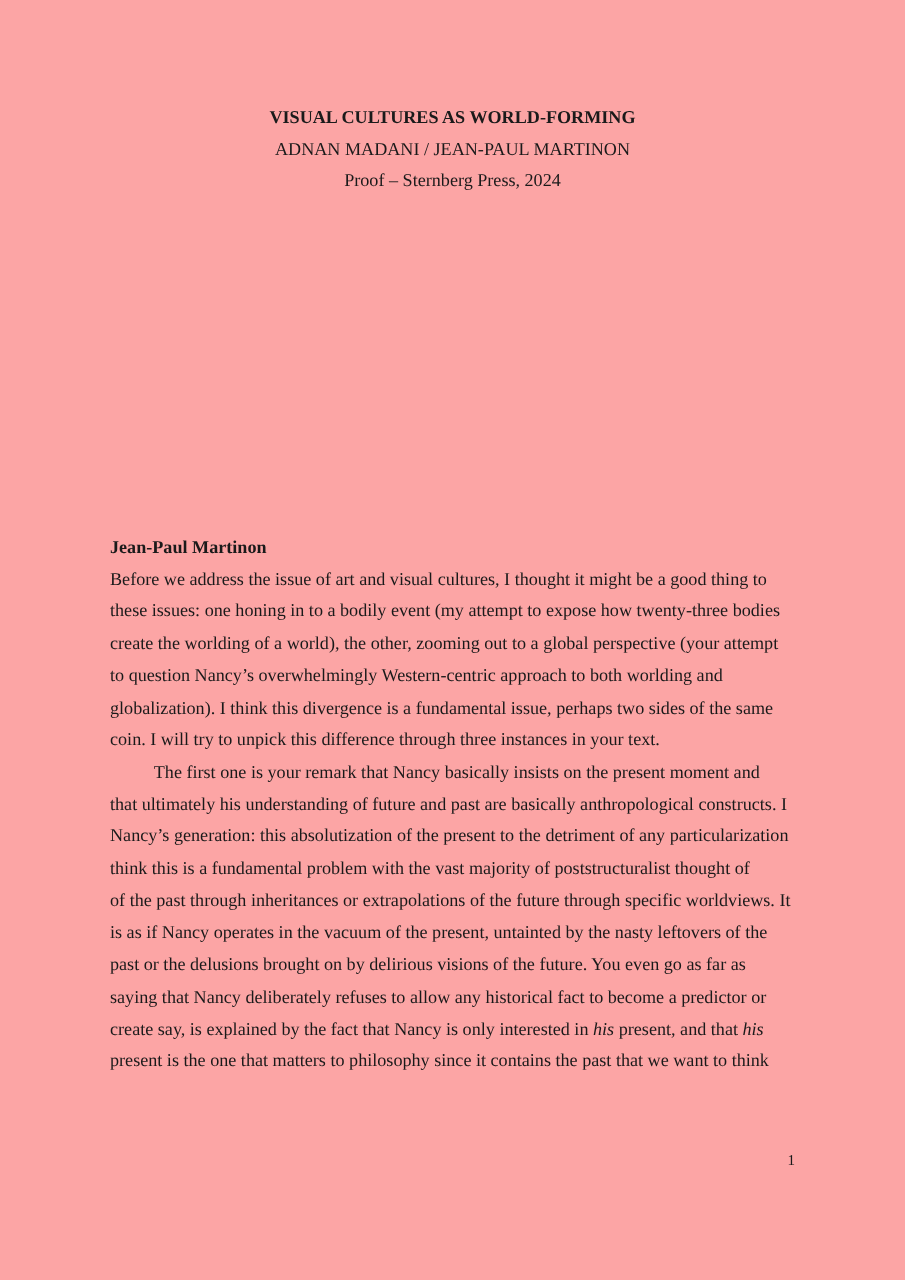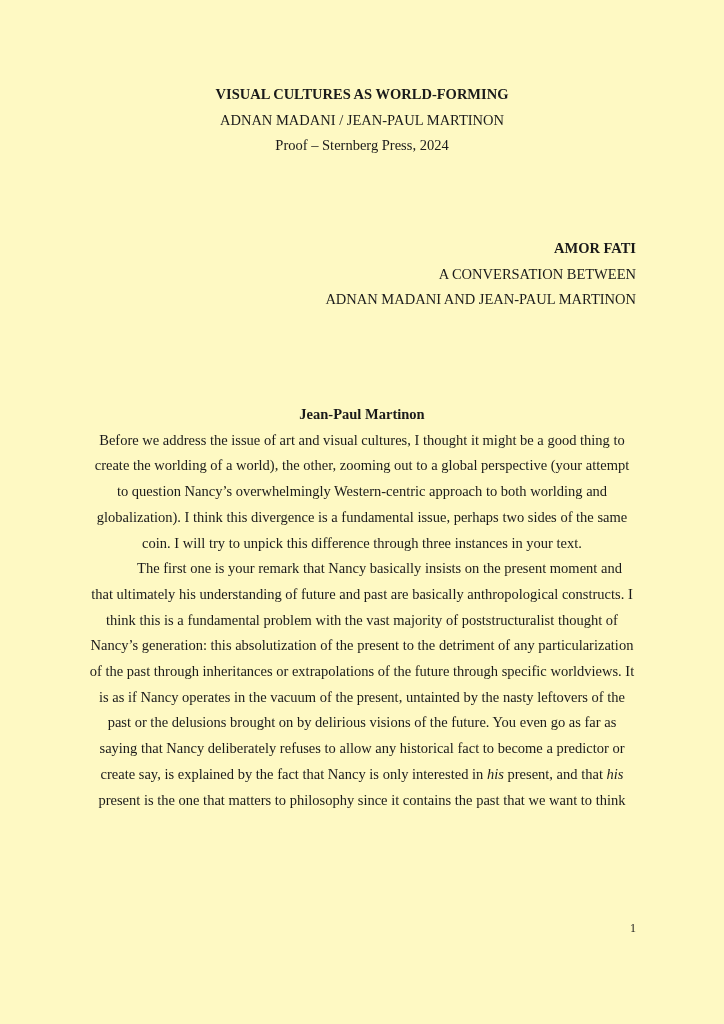--- a/index.html
+++ b/index.html
@@ -2,21 +2,21 @@
 <html><head>
 <meta charset="utf-8">
 <style>
   * { margin: 0; padding: 0; box-sizing: border-box; }
   html, body { background: #e8e8e8; }
   .page {
     position: relative;
     width: 724px;
     height: 1024px;
     margin: 0 auto;
-    background: #fef9c3;
+    background: #fca5a5;
     color: #1a1a1a;
     font-family: "Liberation Serif", "DejaVu Serif", serif;
     font-size: 14.5px;
     overflow: hidden;
   }
   .doc-header {
     position: absolute;
     top: 82px;
     left: 88px;
     width: 548px;
@@ -28,25 +28,25 @@
     position: absolute;
     top: 236px;
     left: 88px;
     width: 548px;
     text-align: right;
     line-height: 25.7px;
   }
   .title-block .bold-line { font-weight: bold; }
   .body-block {
     position: absolute;
-    top: 402px;
+    top: 426px;
     left: 88px;
     width: 548px;
     line-height: 25.7px;
-    text-align: center;
+    text-align: left;
   }
   .line { white-space: nowrap; }
   .speaker { font-weight: bold; }
   .indent { padding-left: 35px; }
   .footer {
     position: absolute;
     top: 921px;
     left: 88px;
     width: 548px;
     text-align: right;
@@ -59,39 +59,35 @@
 <body>
 
 <div class="page">
 
   <div class="doc-header">
     <div class="line bold-line">VISUAL CULTURES AS WORLD-FORMING</div>
     <div class="line">ADNAN MADANI / JEAN-PAUL MARTINON</div>
     <div class="line">Proof – Sternberg Press, 2024</div>
   </div>
 
-  <div class="title-block">
-    <div class="line bold-line">AMOR FATI</div>
-    <div class="line">A CONVERSATION BETWEEN</div>
-    <div class="line">ADNAN MADANI AND JEAN-PAUL MARTINON</div>
-  </div>
 
   <div class="body-block">
     <div class="line speaker">Jean-Paul Martinon</div>
 
     <div class="line">Before we address the issue of art and visual cultures, I thought it might be a good thing to</div>
+    <div class="line">these issues: one honing in to a bodily event (my attempt to expose how twenty-three bodies</div>
     <div class="line">create the worlding of a world), the other, zooming out to a global perspective (your attempt</div>
     <div class="line">to question Nancy’s overwhelmingly Western-centric approach to both worlding and</div>
     <div class="line">globalization). I think this divergence is a fundamental issue, perhaps two sides of the same</div>
     <div class="line">coin. I will try to unpick this difference through three instances in your text.</div>
 
     <div class="line indent">The first one is your remark that Nancy basically insists on the present moment and</div>
     <div class="line">that ultimately his understanding of future and past are basically anthropological constructs. I</div>
+    <div class="line">Nancy’s generation: this absolutization of the present to the detriment of any particularization</div>
     <div class="line">think this is a fundamental problem with the vast majority of poststructuralist thought of</div>
-    <div class="line">Nancy’s generation: this absolutization of the present to the detriment of any particularization</div>
     <div class="line">of the past through inheritances or extrapolations of the future through specific worldviews. It</div>
     <div class="line">is as if Nancy operates in the vacuum of the present, untainted by the nasty leftovers of the</div>
     <div class="line">past or the delusions brought on by delirious visions of the future. You even go as far as</div>
     <div class="line">saying that Nancy deliberately refuses to allow any historical fact to become a predictor or</div>
 
     <div class="line"><span>create say, is explained by the fact that Nancy is only interested in </span><i>his</i><span> present, and that </span><i>his</i></div>
 
     <div class="line">present is the one that matters to philosophy since it contains the past that we want to think</div>
   </div>
 

